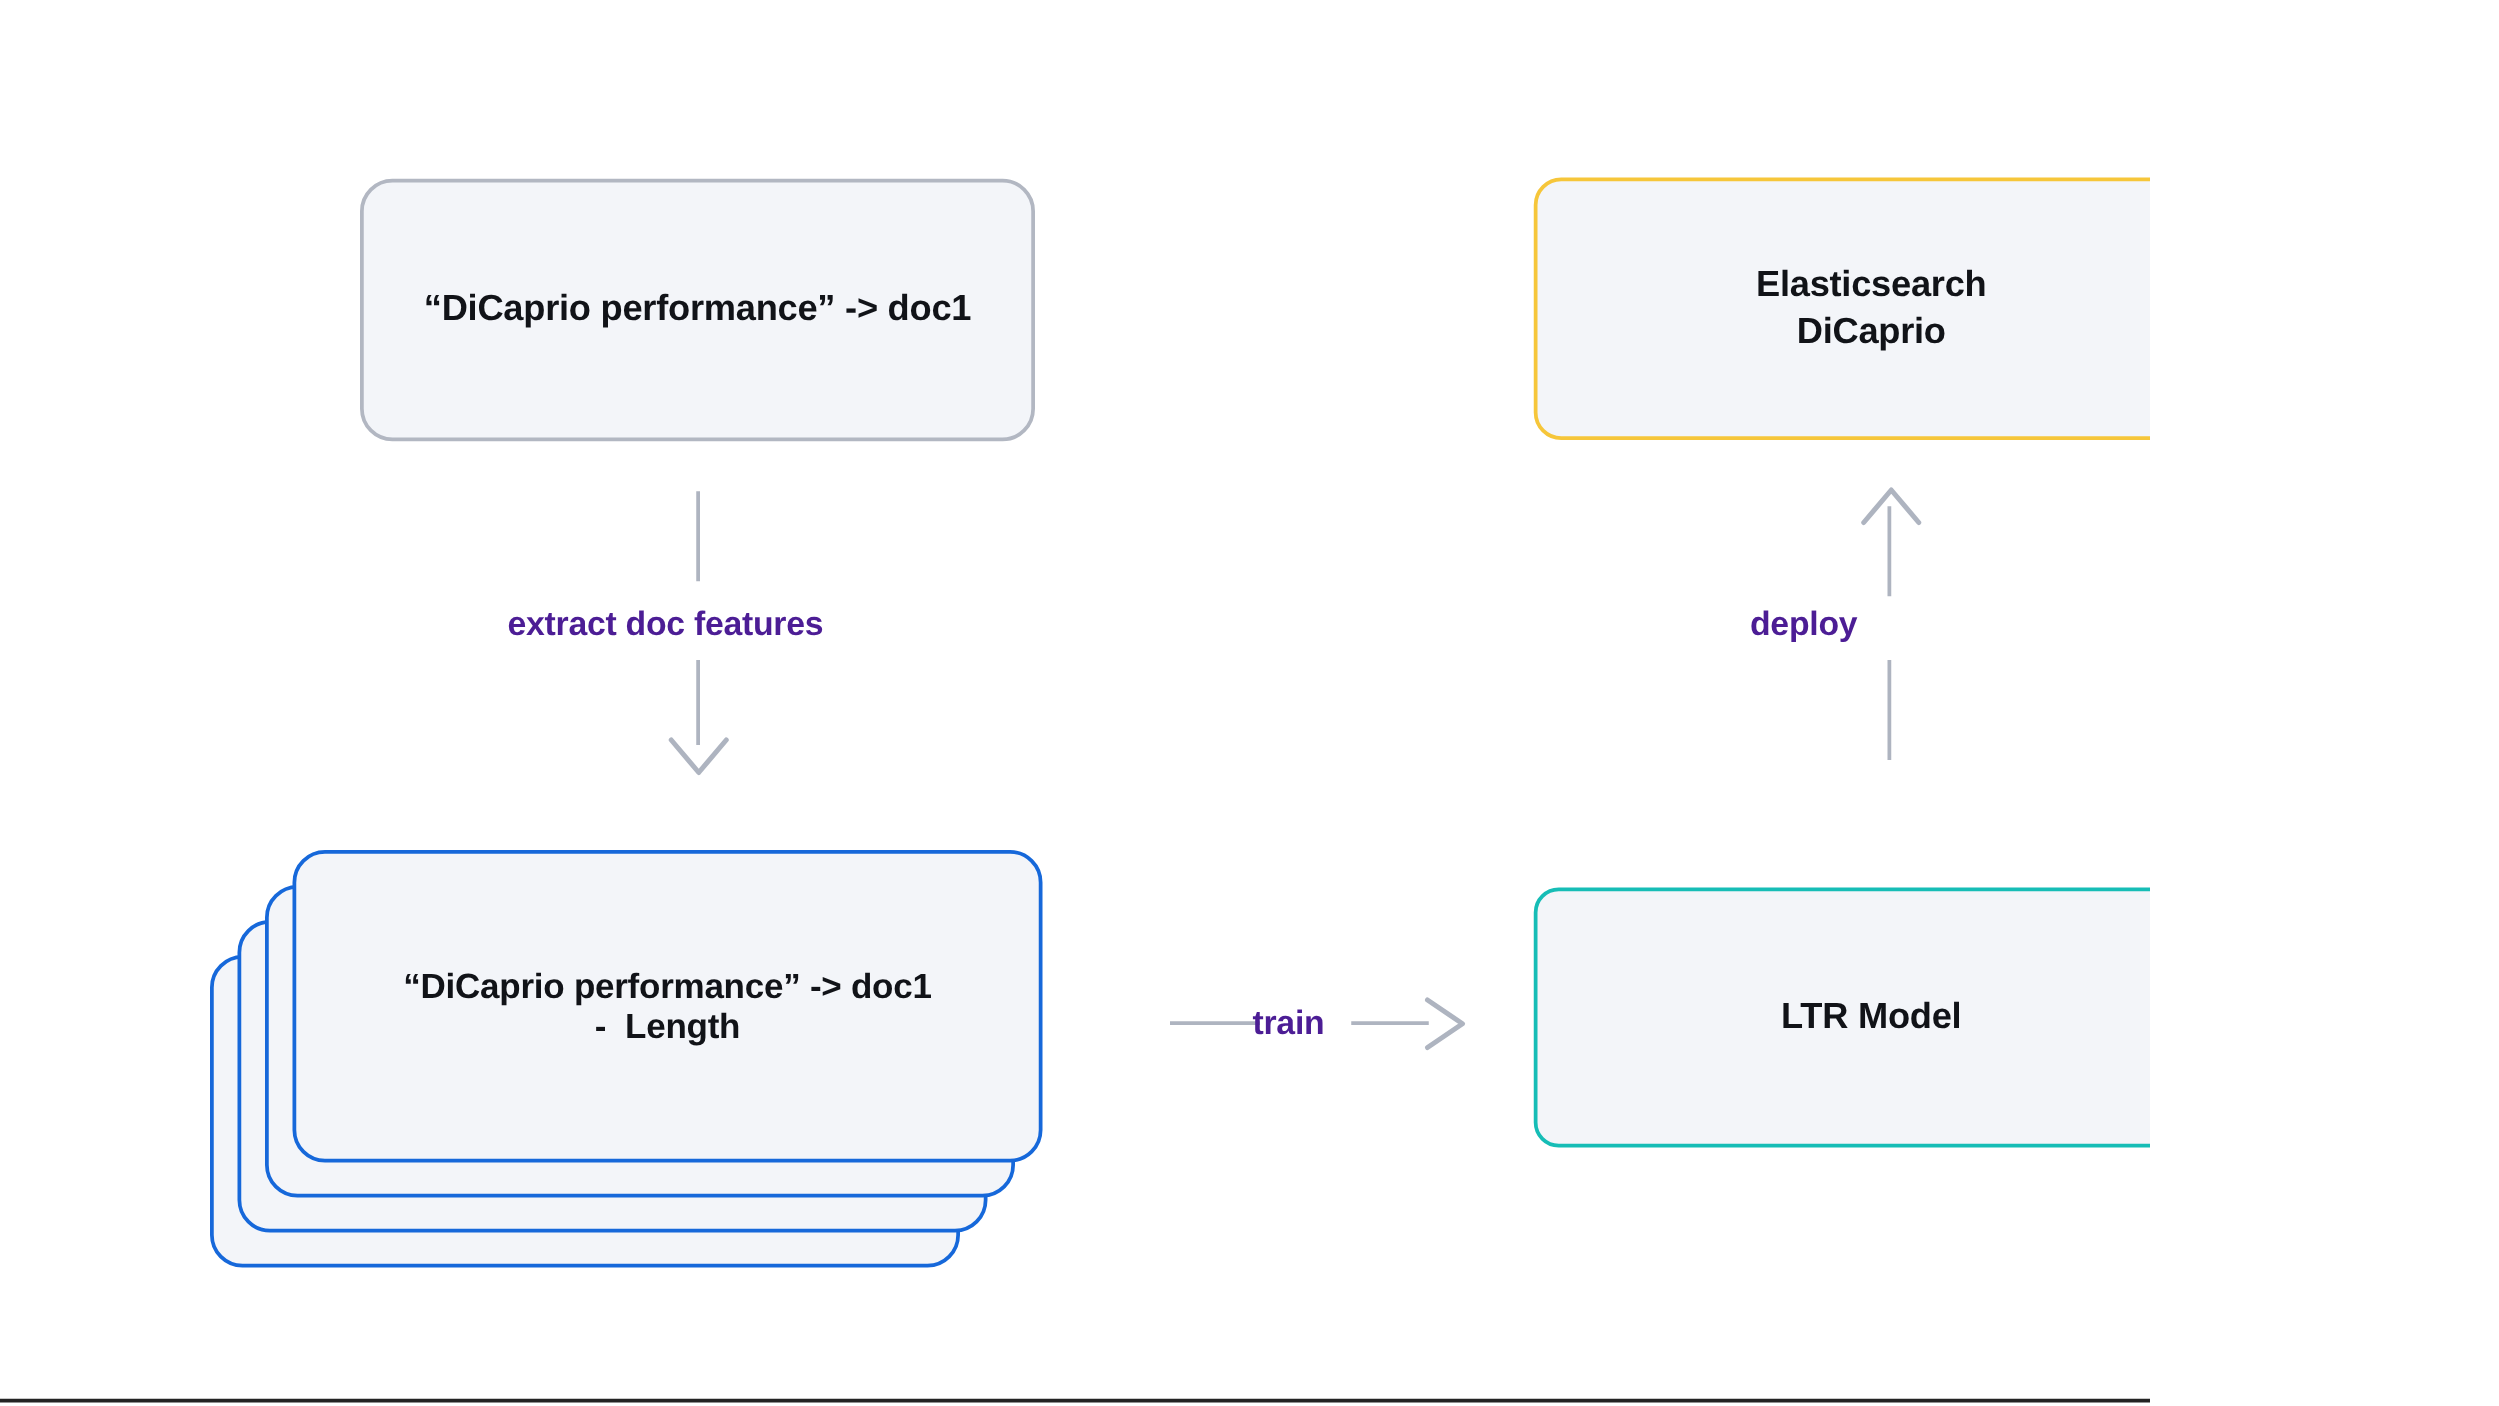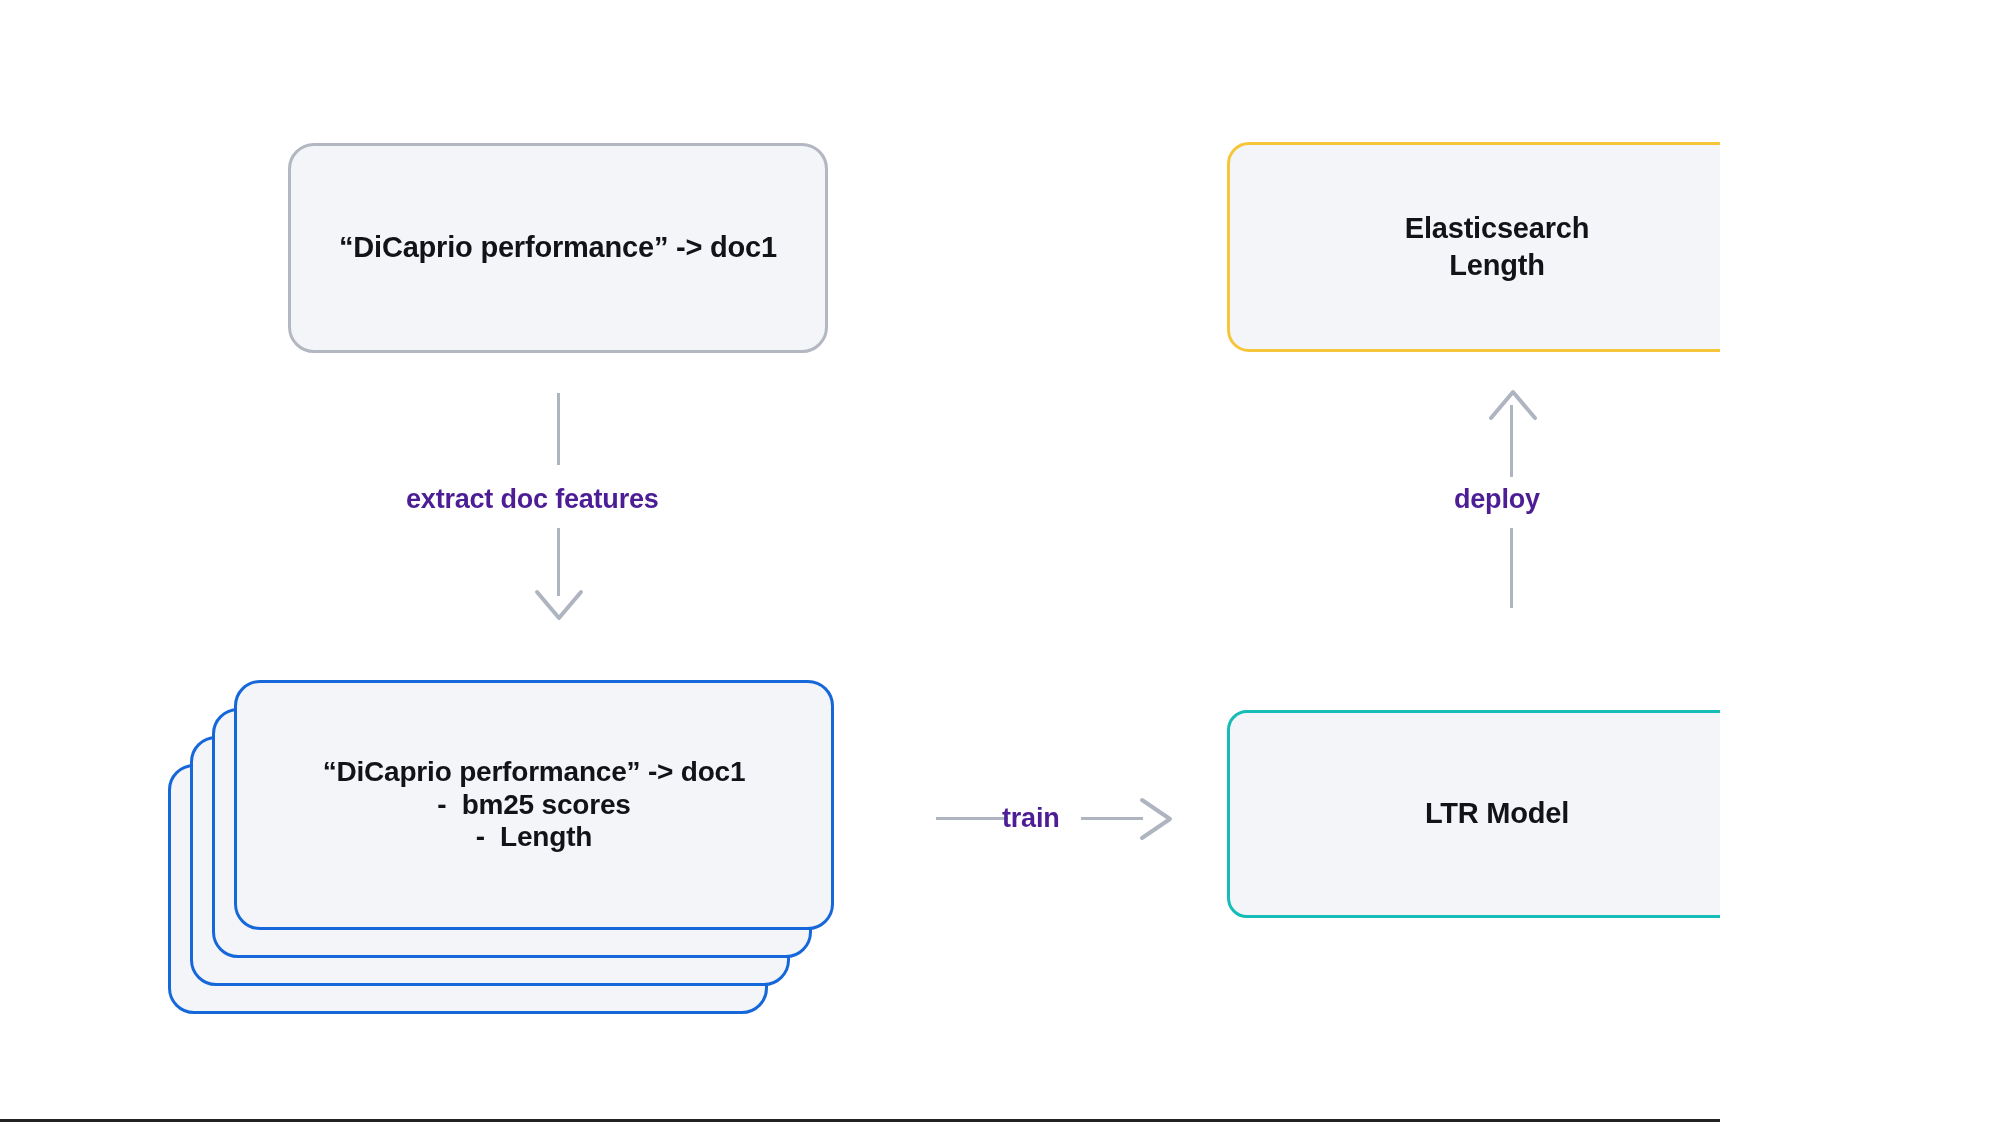--- a/index.html
+++ b/index.html
@@ -128,21 +128,21 @@
   
   #edge-extract-line-top    { left: 557px; top: 393px;  height: 72px; }
   #edge-extract-line-bottom { left: 557px; top: 528px;  height: 68px; }
   #edge-extract-head        { left: 533px; top: 586px;  }
   #edge-extract-label       { left: 406px; top: 484px;  }
 
   
   #edge-deploy-line-top     { left: 1510px; top: 405px; height: 72px; }
   #edge-deploy-line-bottom  { left: 1510px; top: 528px; height: 80px; }
   #edge-deploy-head         { left: 1487px; top: 384px; }
-  #edge-deploy-label        { left: 1454px; top: 484px; }
+  #edge-deploy-label        { left: 1400px; top: 484px; }
 
   
   #edge-train-line-left     { left: 936px;  top: 817px; width: 72px; }
   #edge-train-line-right    { left: 1081px; top: 817px; width: 62px; }
   #edge-train-head          { left: 1136px; top: 796px; }
   #edge-train-label         { left: 1002px; top: 803px; }
 
   
   #bottom-rule {
     position: absolute;
@@ -157,35 +157,34 @@
 <body>
 
 <div id="canvas">
 
   <div class="node" id="query-box">
     <span class="node-text">“DiCaprio performance” -&gt; doc1</span>
   </div>
 
   <div class="node" id="es-box">
     <span class="node-text">Elasticsearch
-Length</span>
+DiCaprio</span>
   </div>
 
   <div class="node" id="ltr-box">
     <span class="node-text">LTR Model</span>
   </div>
 
   <div id="stack">
     <div class="card c4"></div>
     <div class="card c3"></div>
     <div class="card c2"></div>
     <div class="card c1">
       <div class="card-text">
         <span class="ln">“DiCaprio performance” -&gt; doc1</span>
-        <span class="ln">-  bm25 scores</span>
         <span class="ln">-  Length</span>
       </div>
     </div>
   </div>
 
   <div class="vline" id="edge-extract-line-top"></div>
   <div class="edge-label" id="edge-extract-label">extract doc features</div>
   <div class="vline" id="edge-extract-line-bottom"></div>
   <svg class="arrow-svg" id="edge-extract-head" width="52" height="40" viewBox="0 0 52 40">
     <path d="M4 6 L26 32 L48 6" fill="none" stroke="#aeb4c0" stroke-width="4" stroke-linecap="round" stroke-linejoin="round"></path>

